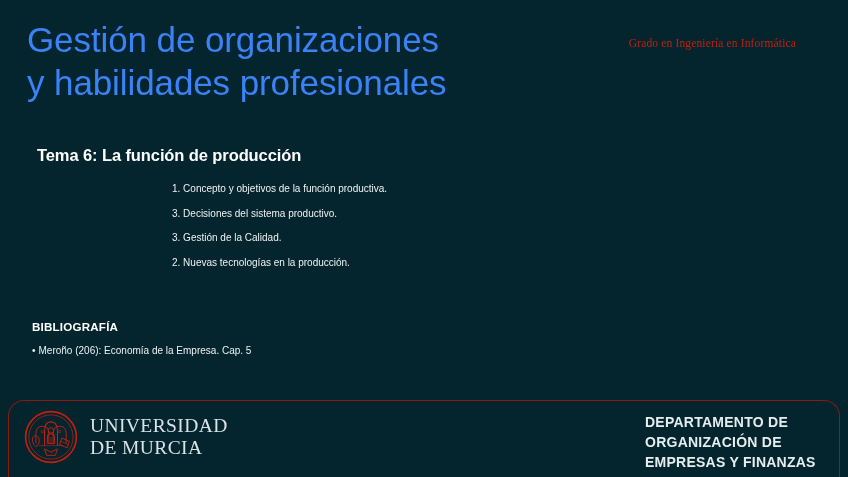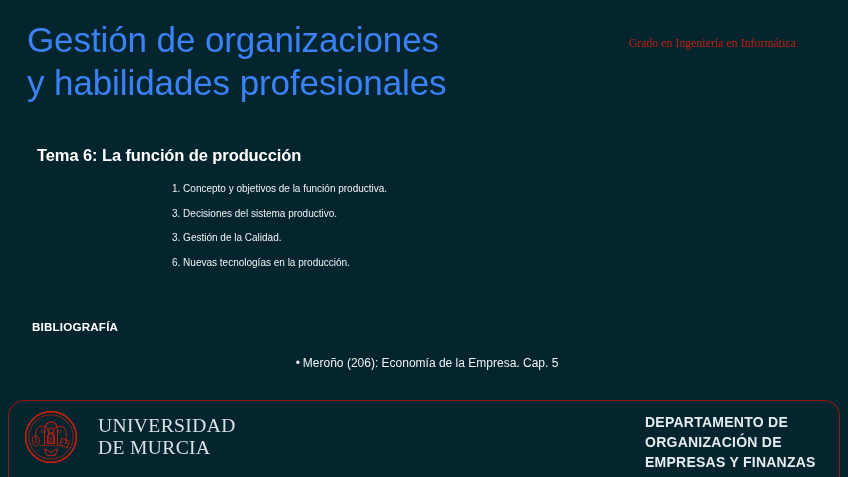--- a/index.html
+++ b/index.html
@@ -80,28 +80,27 @@
     position: absolute;
     left: 32px;
     top: 320px;
     width: 790px;
   }
   .biblio-heading {
     font-size: 11.6px;
     font-weight: bold;
     color: #ffffff;
     letter-spacing: 0.2px;
-    margin-bottom: 22px;
+    margin-bottom: 11px;
   }
   .biblio-entry {
-    font-size: 12px;
+    font-size: 10px;
     color: #eef2f3;
     line-height: 1.42;
     margin-bottom: 9px;
-    text-align: center;
   }
   .biblio-entry .bullet {
     margin-right: 3px;
   }
 
   
   .footer {
     position: absolute;
     left: 8px;
     right: 8px;
@@ -126,21 +125,21 @@
     top: 9px;
     display: flex;
     align-items: center;
   }
   .um-crest {
     width: 54px;
     height: 54px;
     flex: 0 0 54px;
   }
   .um-wordmark {
-    margin-left: 20px;
+    margin-left: 12px;
     font-family: "Liberation Serif", serif;
     color: #d9e2e5;
     font-size: 19.5px;
     line-height: 1.15;
     letter-spacing: 0.4px;
   }
   .um-wordmark .l2 {
     display: block;
   }
 
@@ -170,21 +169,21 @@
     <div class="title-line">Gestión de organizaciones</div>
     <div class="title-line">y habilidades profesionales</div>
   </div>
 
   <div class="tema-heading">Tema 6: La función de producción</div>
 
   <div class="contents">
     <div class="contents-item">1. Concepto y objetivos de la función productiva.</div>
     <div class="contents-item">3. Decisiones del sistema productivo.</div>
     <div class="contents-item">3. Gestión de la Calidad.</div>
-    <div class="contents-item">6. Nuevas tecnologías en la producción.</div>
+    <div class="contents-item">2. Nuevas tecnologías en la producción.</div>
   </div>
 
   <div class="biblio">
     <div class="biblio-heading">BIBLIOGRAFÍA</div>
     <div class="biblio-entry">
       <span class="bullet">•</span><span>Meroño (206): Economía de la Empresa. Cap. 5</span>
     </div>
   </div>
 
   <div class="footer">

